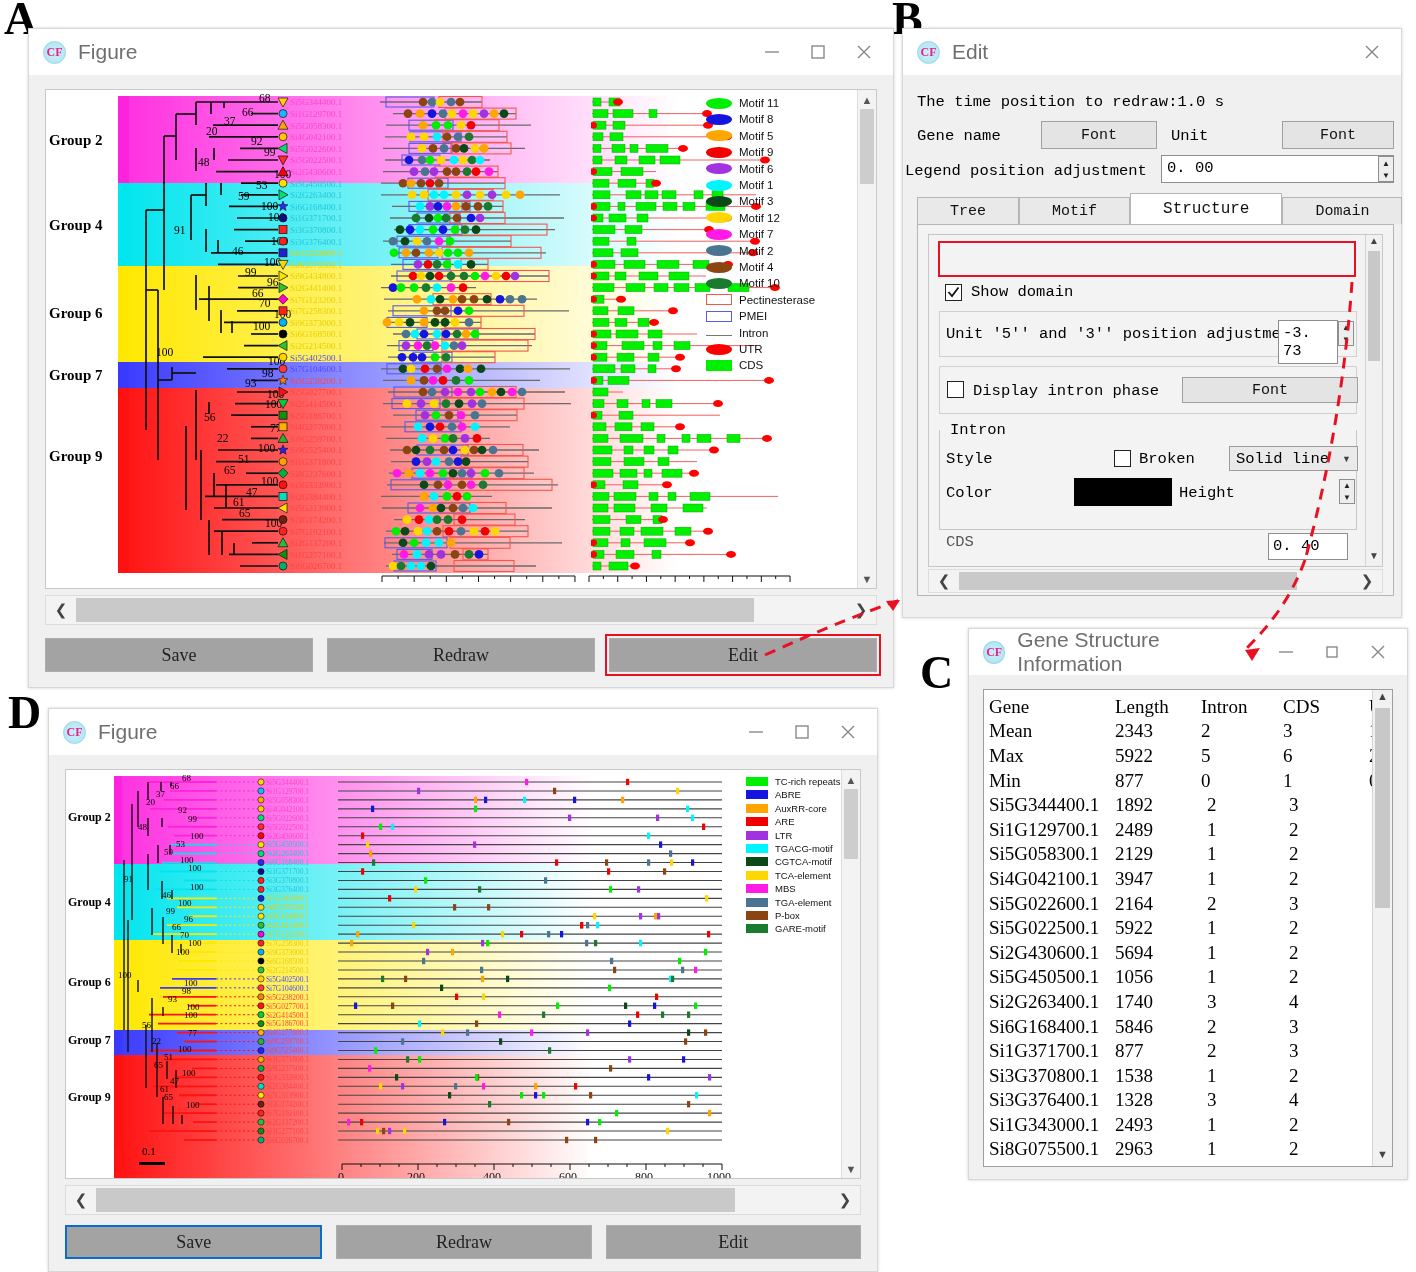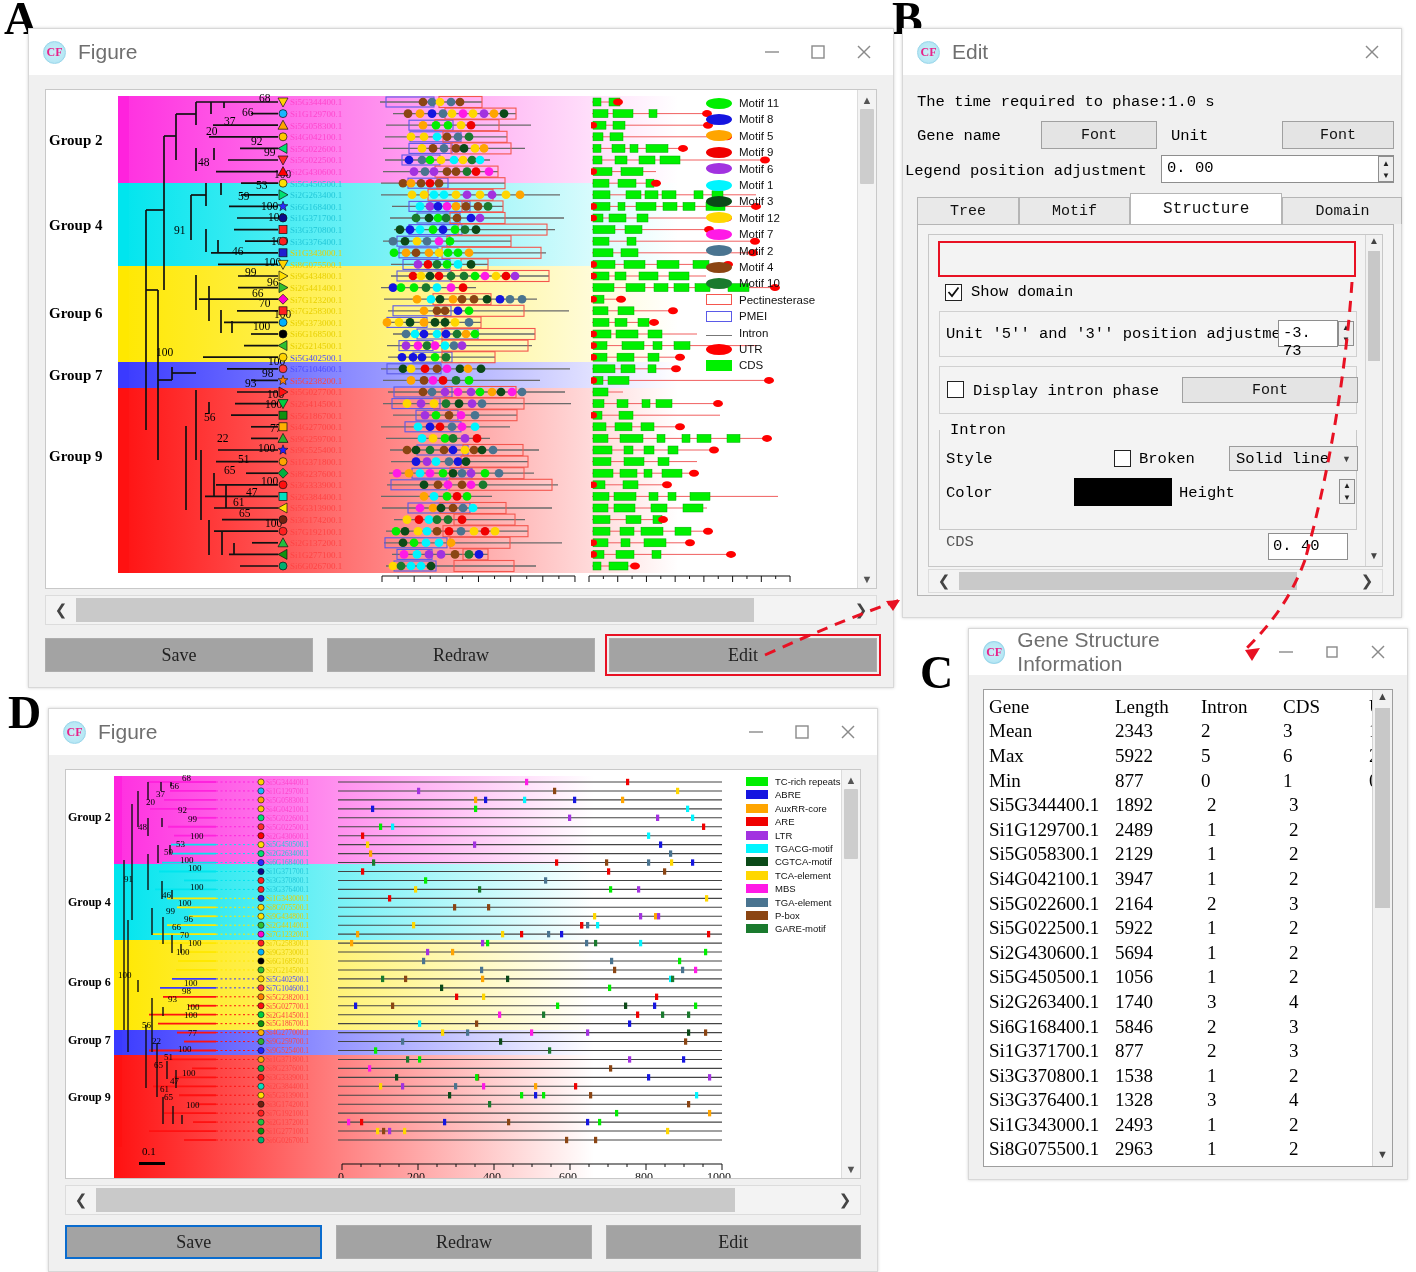--- a/index.html
+++ b/index.html
@@ -1122,21 +1122,21 @@
       <div class="wbtn">
           <svg width="20" height="20">
             <line x1="4" y1="4" x2="16" y2="16" stroke="#8a8a8a" stroke-width="1.4"></line>
             <line x1="16" y1="4" x2="4" y2="16" stroke="#8a8a8a" stroke-width="1.4"></line>
           </svg>
         </div>
     </div>
   </div>
 
   <div class="content">
-    <div class="b-txt" style="position:absolute;left:14px;top:18px;">The time required to phase:1.0 s</div>
+    <div class="b-txt" style="position:absolute;left:14px;top:18px;">The time position to redraw:1.0 s</div>
 
     <div class="b-txt" style="position:absolute;left:14px;top:52px;">Gene name</div>
     <div class="bbtn" style="position:absolute;left:138px;top:46px;width:116px;height:28px;">Font</div>
     <div class="b-txt" style="position:absolute;left:268px;top:52px;">Unit</div>
     <div class="bbtn" style="position:absolute;left:379px;top:46px;width:112px;height:28px;">Font</div>
 
     <div class="b-txt" style="position:absolute;left:2px;top:87px;">Legend position adjustment</div>
     <div class="bfld" style="position:absolute;left:258px;top:80px;width:233px;height:28px;">
       <div class="b-txt" style="padding:3px 0 0 5px;">0. 00</div>
     </div>
@@ -1162,21 +1162,21 @@
           <span class="chkbox">
             <svg width="13" height="13" viewBox="0 0 13 13">
                 <polyline points="1.5,6 5,10 11.5,1.5" fill="none" stroke="#111" stroke-width="1.8"></polyline>
               </svg>
           </span>
           <span class="b-txt">Show domain</span>
         </div>
 
         <div class="groupbox" style="left:10px;top:76px;width:418px;height:46px;"></div>
         <div class="b-txt" style="position:absolute;left:17px;top:90px;">Unit '5'' and '3'' position adjustment</div>
-        <div class="bfld" style="position:absolute;left:349px;top:85px;width:60px;height:27px;">
+        <div class="bfld" style="position:absolute;left:349px;top:85px;width:60px;height:44px;">
           <div class="b-txt" style="padding:3px 0 0 4px;">-3. 73</div>
         </div>
         <div class="spin" style="left:409px;top:86px;height:25px;">
           <div>▲</div>
           <div>▼</div>
         </div>
 
         <div class="groupbox" style="left:10px;top:131px;width:418px;height:48px;"></div>
         <span class="chkbox" style="position:absolute;left:18px;top:146px;"></span>
         <div class="b-txt" style="position:absolute;left:44px;top:147px;">Display intron phase</div>

